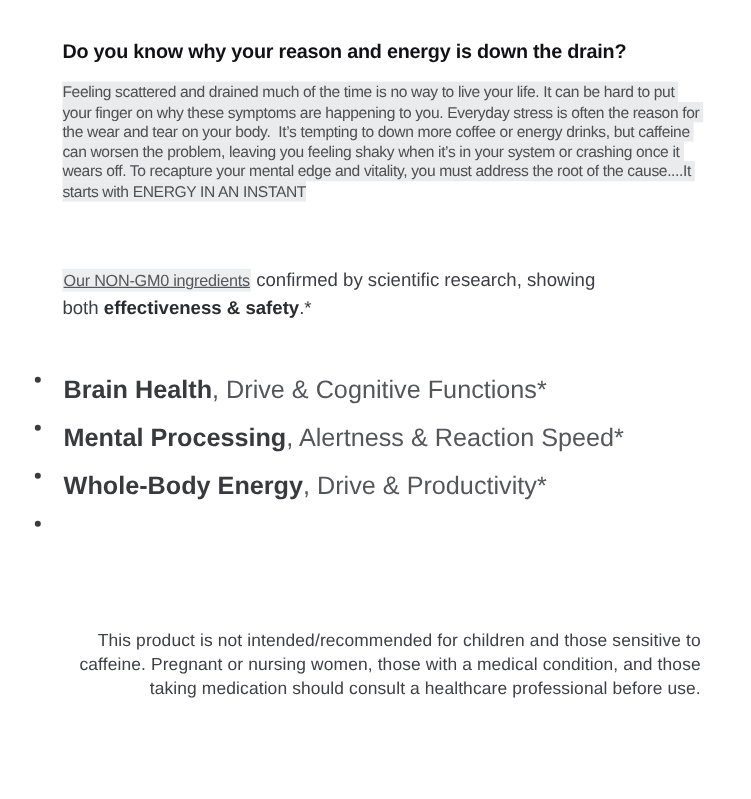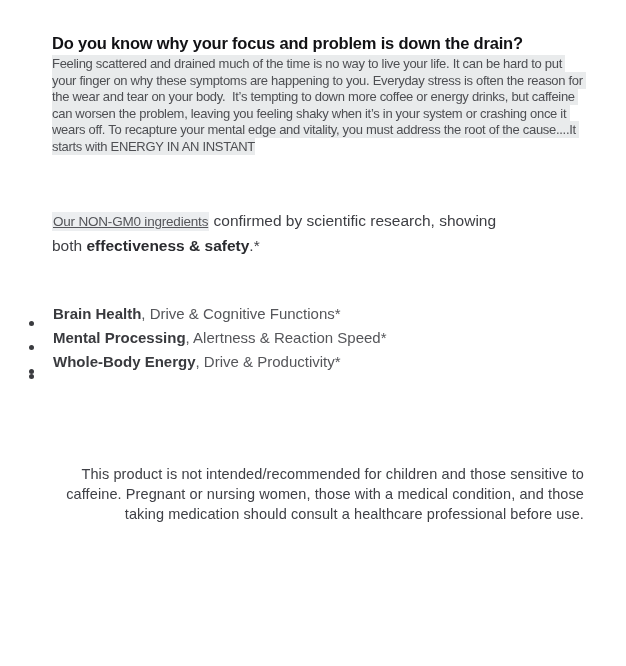--- a/index.html
+++ b/index.html
@@ -16,21 +16,21 @@
   }
   .heading {
     margin: 33px 40px 0 52px;
     font-size: 16.5px;
     line-height: 20px;
     letter-spacing: -0.2px;
     font-weight: 700;
     color: #121215;
   }
   .intro {
-    margin: 3px 0 0 52px;
+    margin: 16px 0 0 52px;
     width: 533px;
     font-size: 13px;
     line-height: 16.5px;
     letter-spacing: -0.3px;
     color: #4e4f53;
     white-space: pre-wrap;
   }
   .intro .hl {
     background: #e9ebec;
     color: inherit;
@@ -52,24 +52,25 @@
     text-decoration: underline;
   }
   .ingredients strong { font-weight: 700; color: #2b2c30; }
   .benefits {
     margin: 44px 0 0 0;
     padding: 0 0 0 29px;
     list-style: none;
   }
   .benefits li {
     display: flex;
-    align-items: flex-end;
-    font-size: 15px;
+    align-items: flex-start;
+    font-size: 21px;
     line-height: 24px;
     color: #55565a;
+    margin-top: 16px;
   }
   .benefits .dot {
     width: 5px; height: 5px;
     border-radius: 50%;
     background: #3a3b3f;
     margin-right: 19px;
     flex: none;
   }
   .benefits strong { font-weight: 700; color: #393a3e; }
   .disclaimer {
@@ -80,21 +81,21 @@
     letter-spacing: 0.1px;
     color: #3f4046;
     text-align: right;
   }
 </style>
 </head>
 <body>
 
 <div class="page">
 
-  <h1 class="heading">Do you know why your focus and problem is down the drain?</h1>
+  <h1 class="heading">Do you know why your reason and energy is down the drain?</h1>
 
   <p class="intro"><mark class="hl">Feeling scattered and drained much of the time is no way to live your life. It can be hard to put your finger on why these symptoms are happening to you. Everyday stress is often the reason for the wear and tear on your body.  It’s tempting to down more coffee or energy drinks, but caffeine can worsen the problem, leaving you feeling shaky when it’s in your system or crashing once it wears off. To recapture your mental edge and vitality, you must address the root of the cause....It starts with ENERGY IN AN INSTANT</mark></p>
 
   <p class="ingredients"><mark class="hl">Our NON-GM0 ingredients</mark><span> confirmed by scientific research, showing both </span><strong>effectiveness &amp; safety</strong><span>.*</span></p>
 
   <ul class="benefits">
     <li>
       <span class="dot"></span>
       <span><strong>Brain Health</strong><span>, Drive &amp; Cognitive Functions*</span></span>
     </li>

